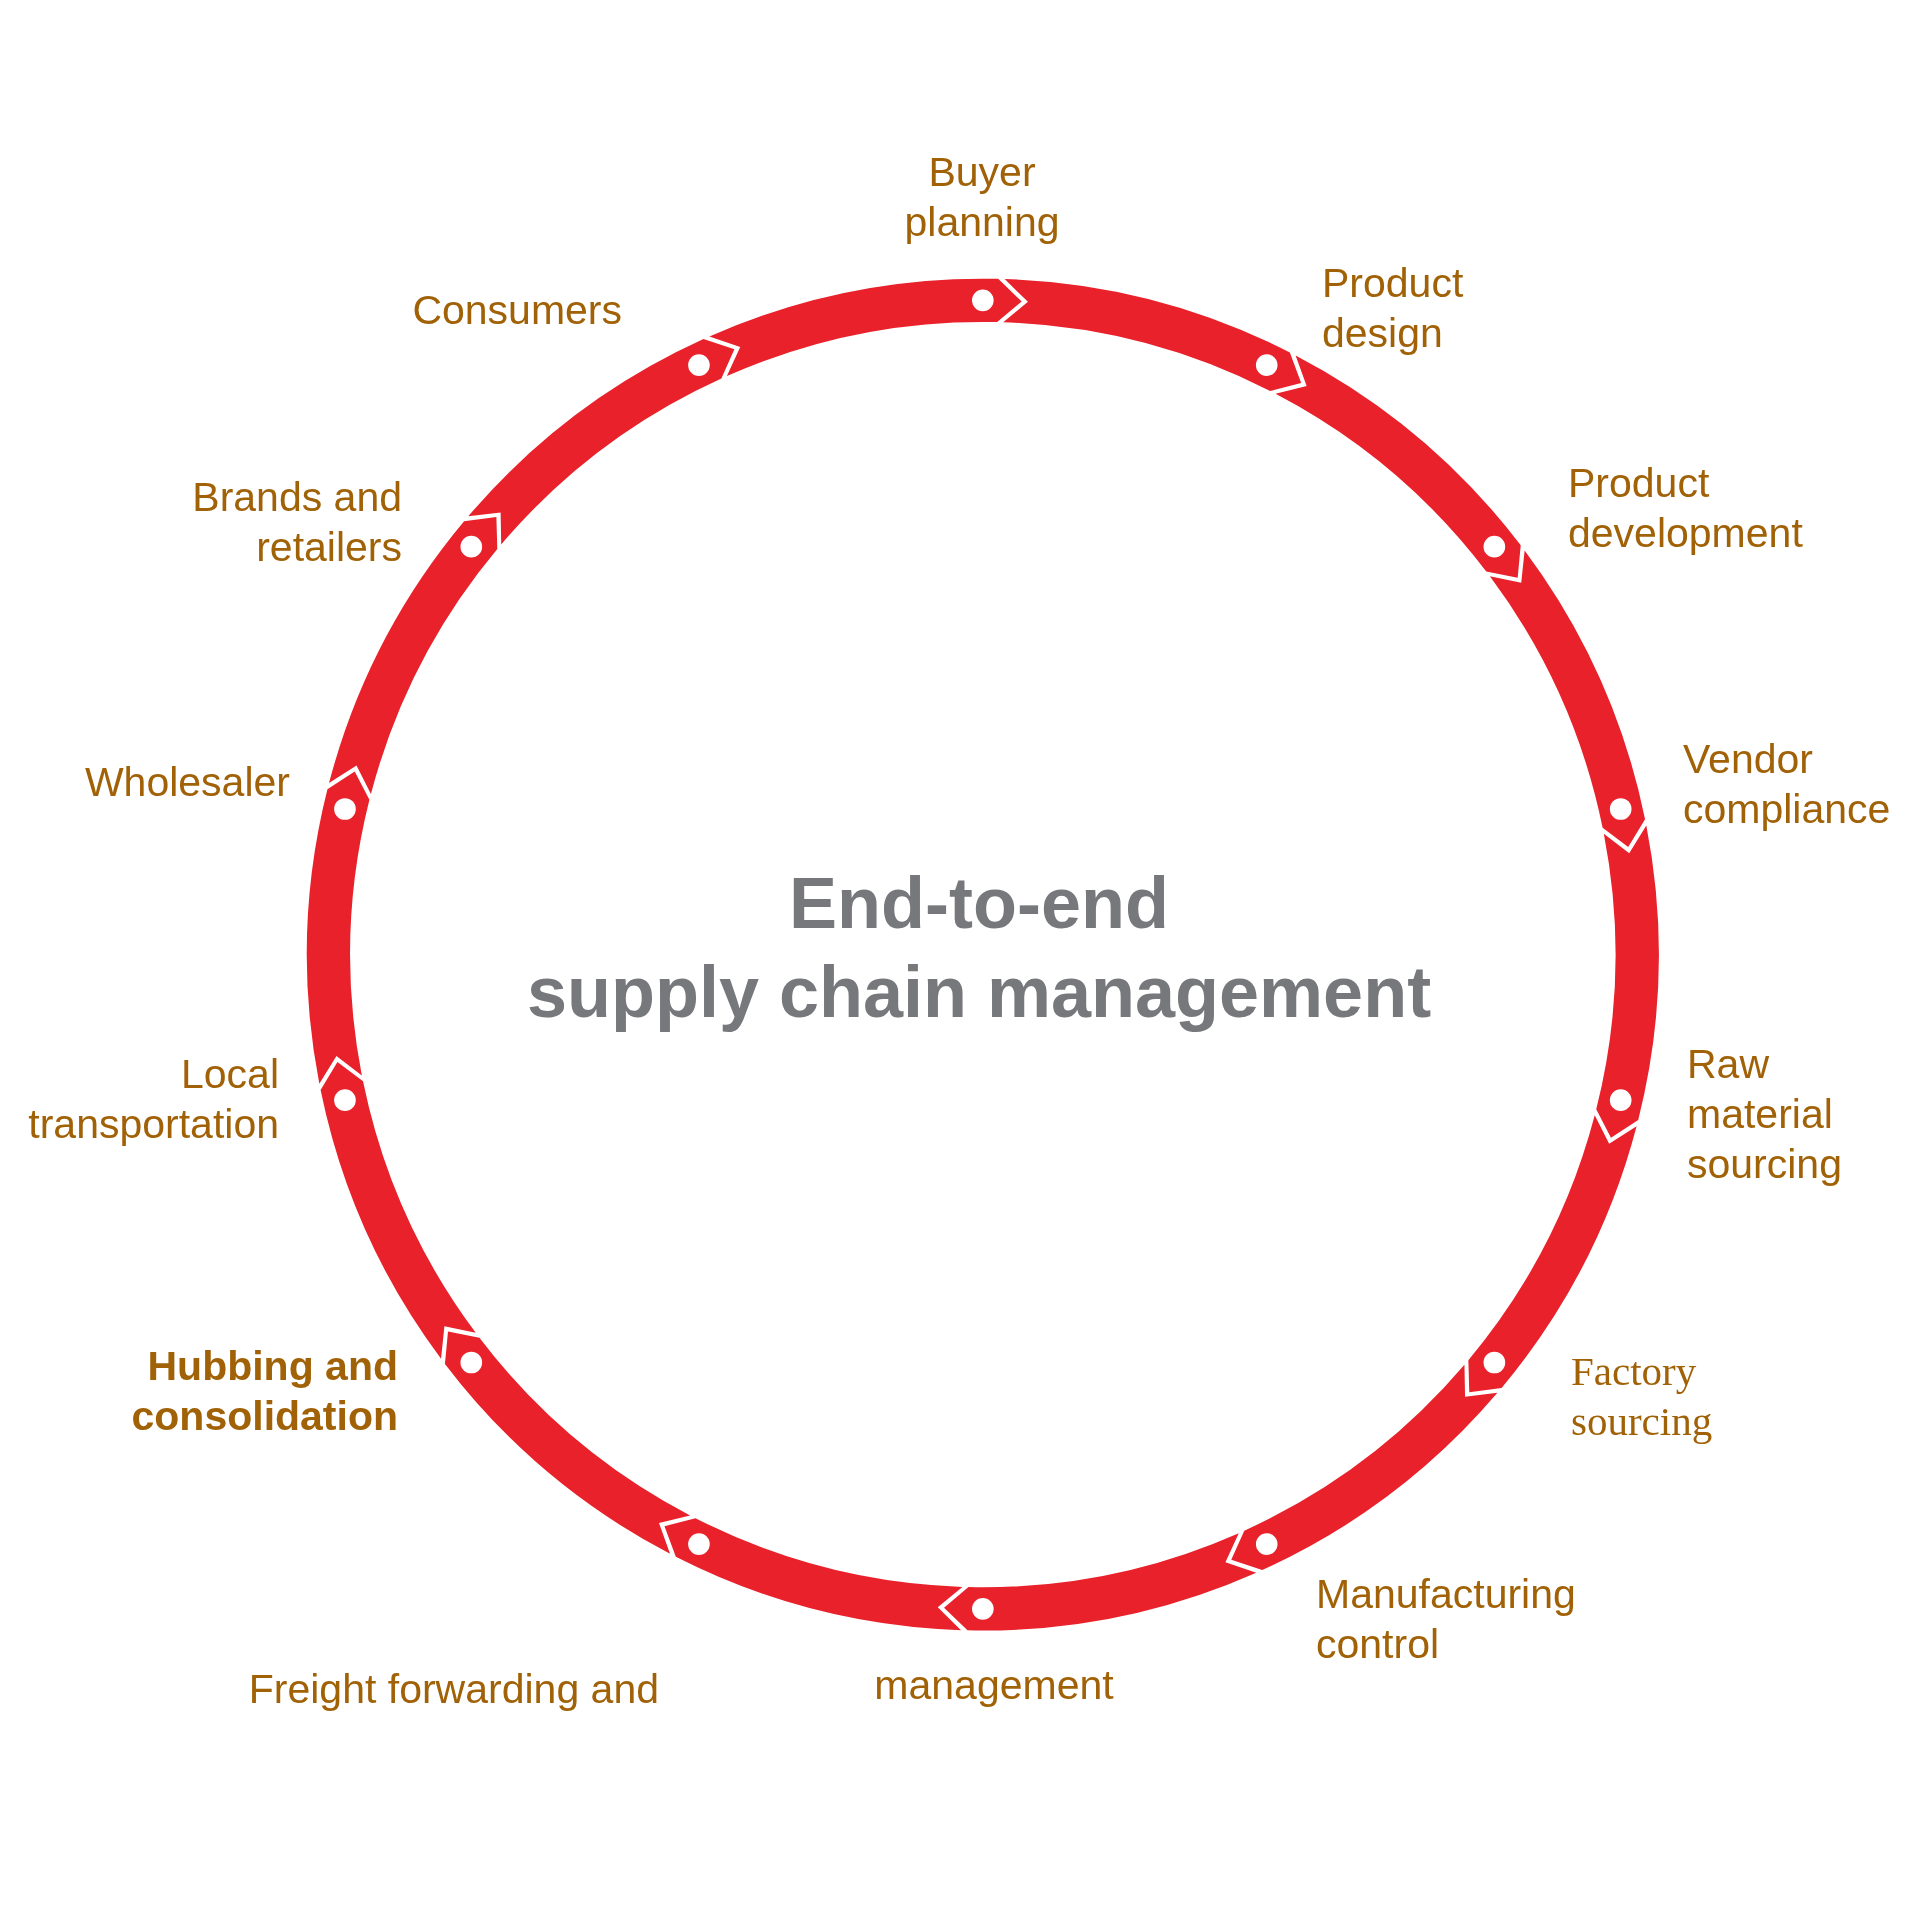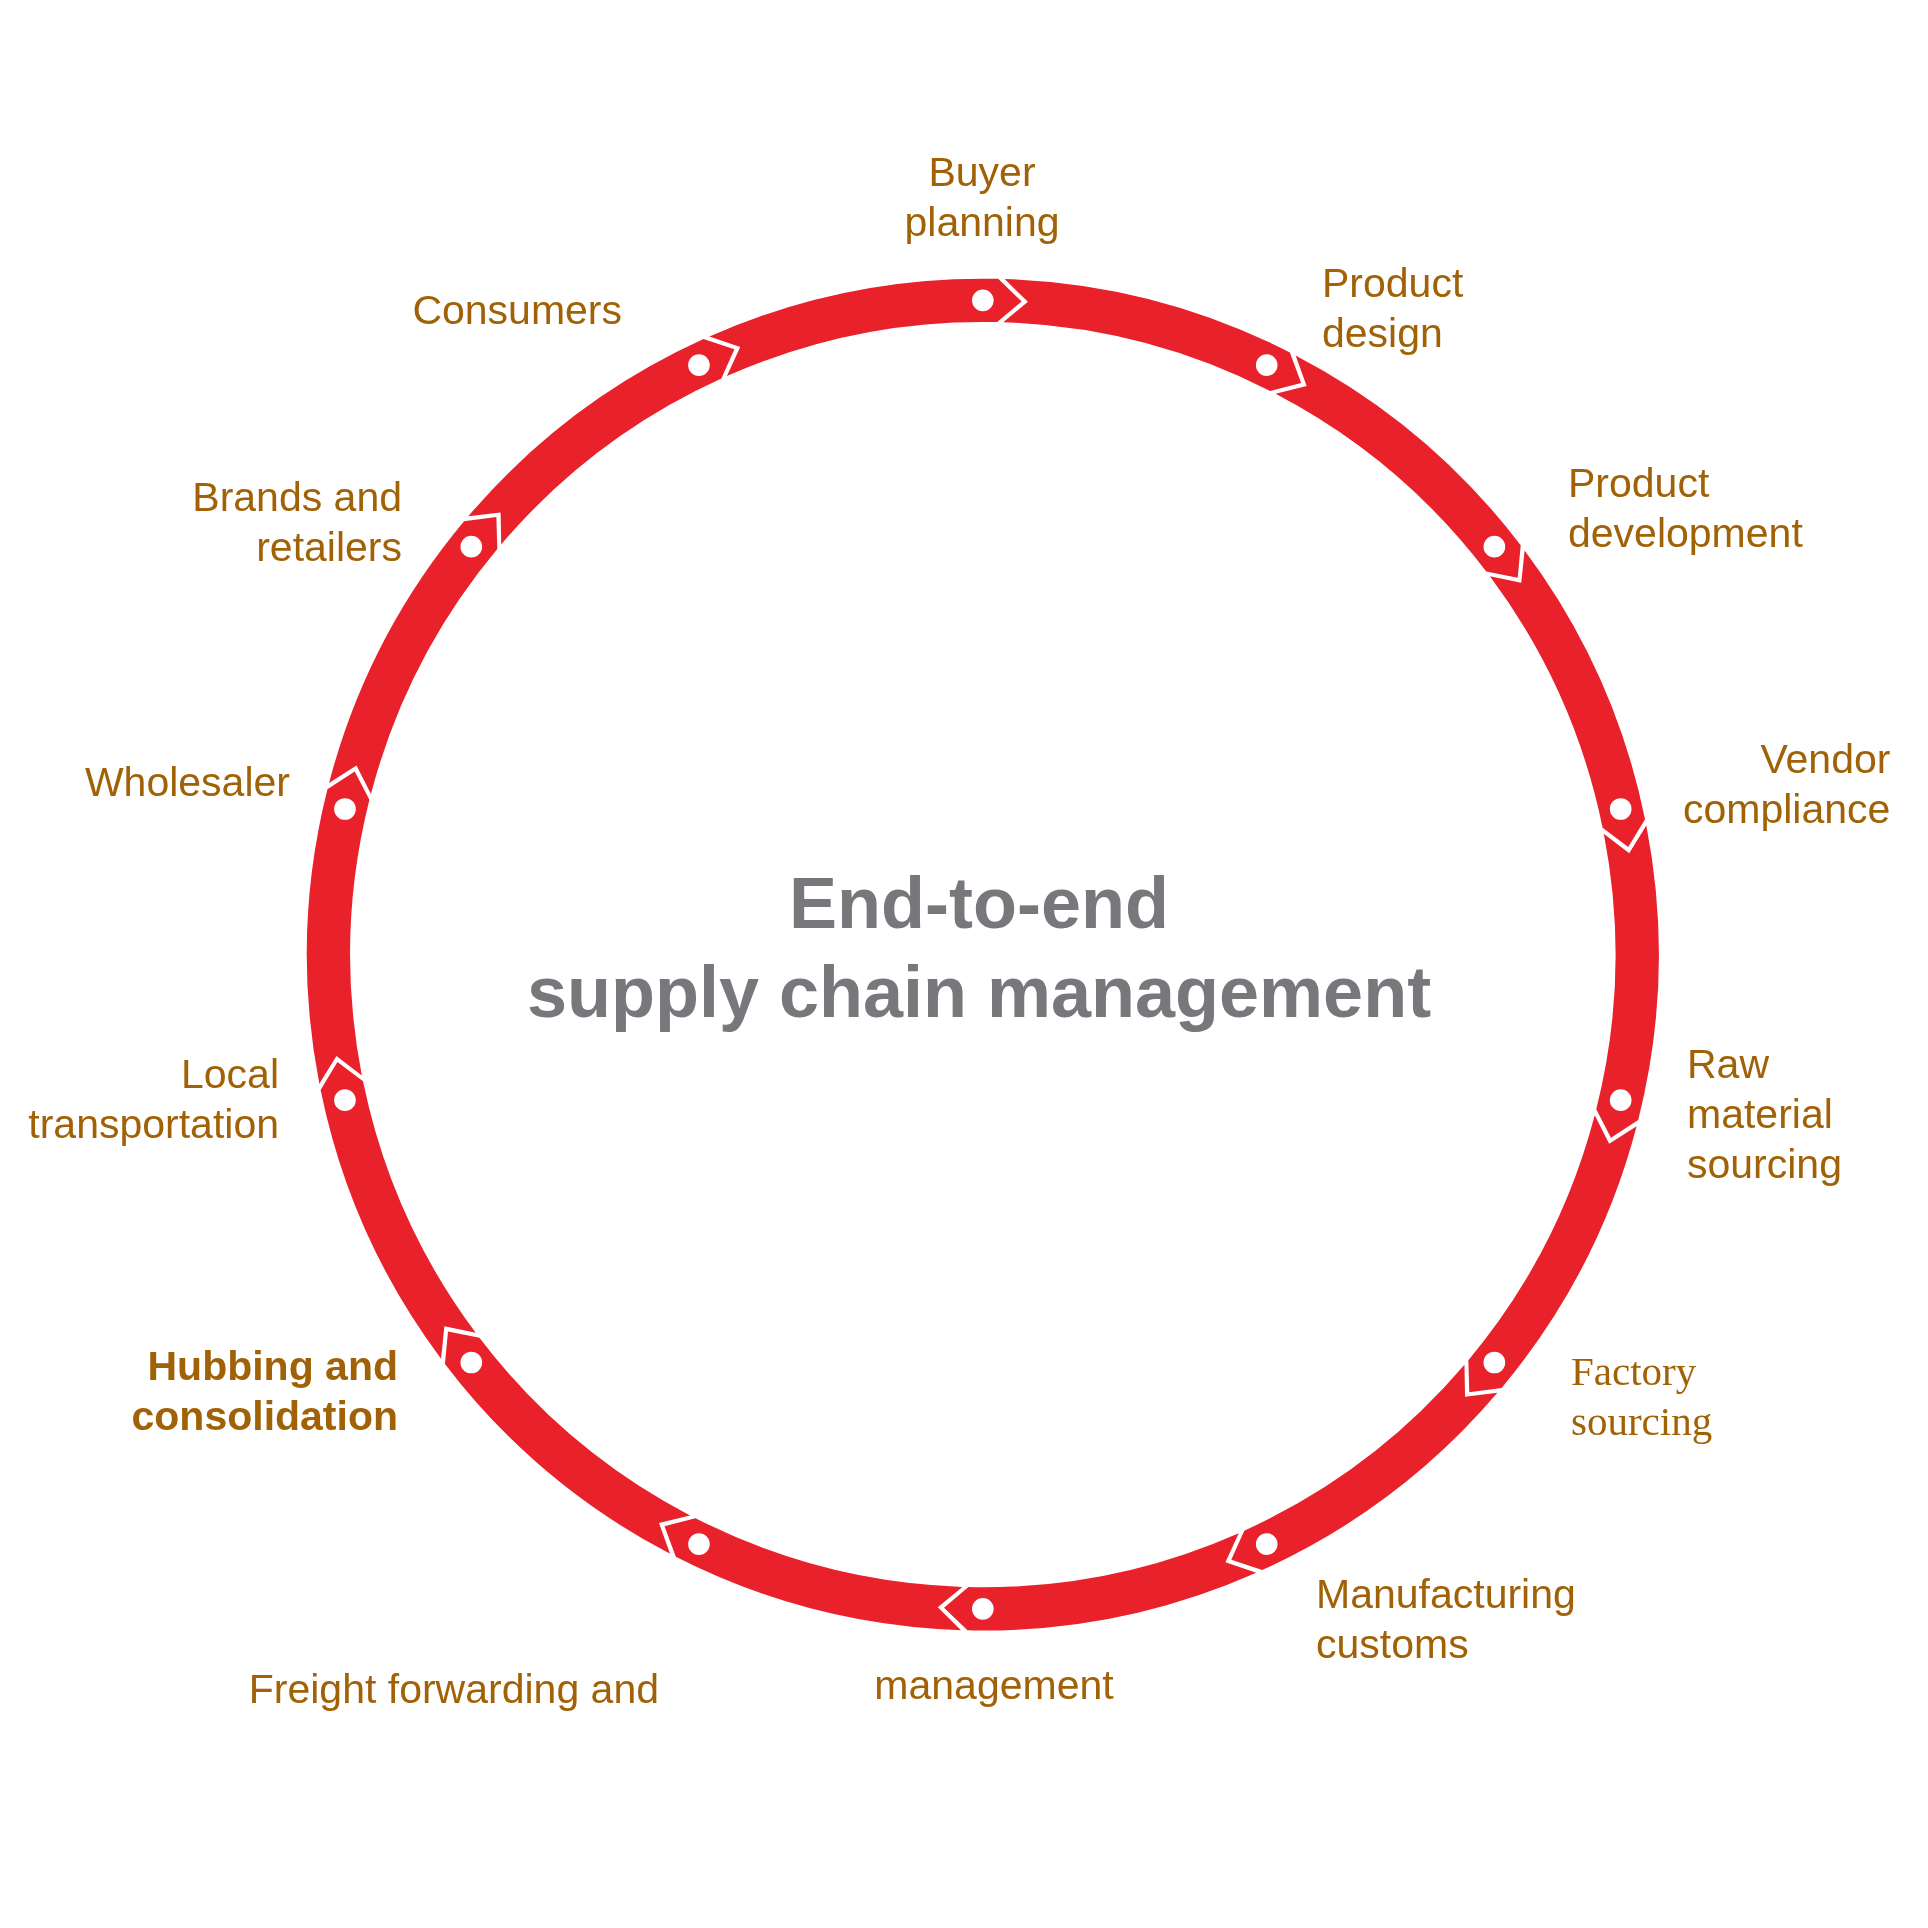--- a/index.html
+++ b/index.html
@@ -94,36 +94,36 @@
         <div>planning</div>
       </div>
       <div class="seg-label align-left" style="left: 1322px; top: 258px;">
         <div>Product</div>
         <div>design</div>
       </div>
       <div class="seg-label align-left" style="left: 1568px; top: 458px;">
         <div>Product</div>
         <div>development</div>
       </div>
-      <div class="seg-label align-left" style="left: 1683px; top: 734px; text-align: right;">
+      <div class="seg-label align-left" style="left: 1683px; top: 734px;">
         <div>Vendor</div>
         <div>compliance</div>
       </div>
       <div class="seg-label align-left" style="left: 1687px; top: 1039px;">
         <div>Raw</div>
         <div>material</div>
         <div>sourcing</div>
       </div>
       <div class="seg-label align-left" style="left: 1571px; top: 1346px; font-family: Liberation Serif, serif;">
         <div>Factory</div>
         <div>sourcing</div>
       </div>
       <div class="seg-label align-left" style="left: 1316px; top: 1569px;">
         <div>Manufacturing</div>
-        <div>customs</div>
+        <div>control</div>
       </div>
       <div class="seg-label align-center" style="left: 994px; top: 1660px;">
         <div>management</div>
       </div>
       <div class="seg-label align-right" style="left: 659px; top: 1664px;">
         <div>Freight forwarding and</div>
       </div>
       <div class="seg-label align-right" style="left: 398px; top: 1341px; font-weight: bold;">
         <div>Hubbing and</div>
         <div>consolidation</div>

